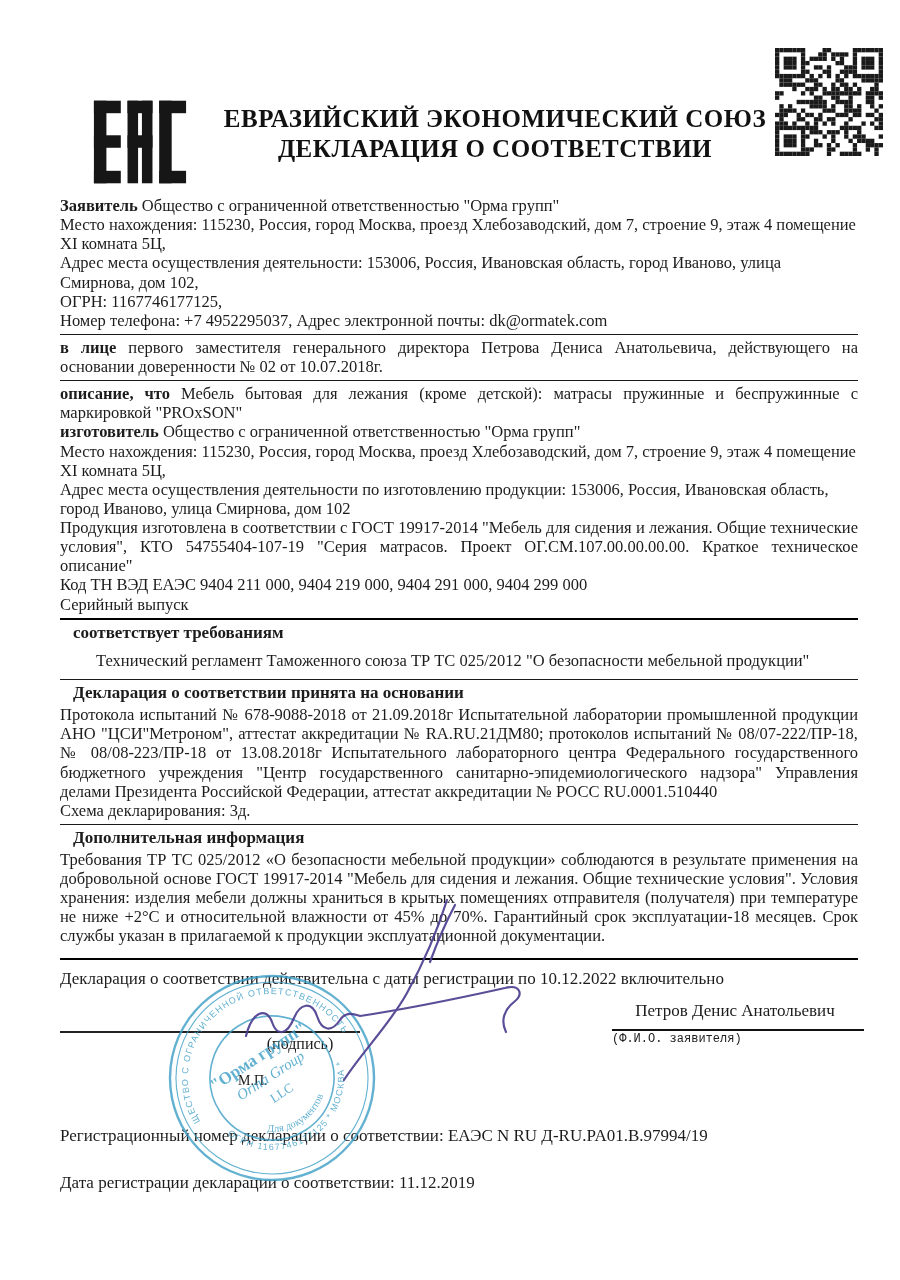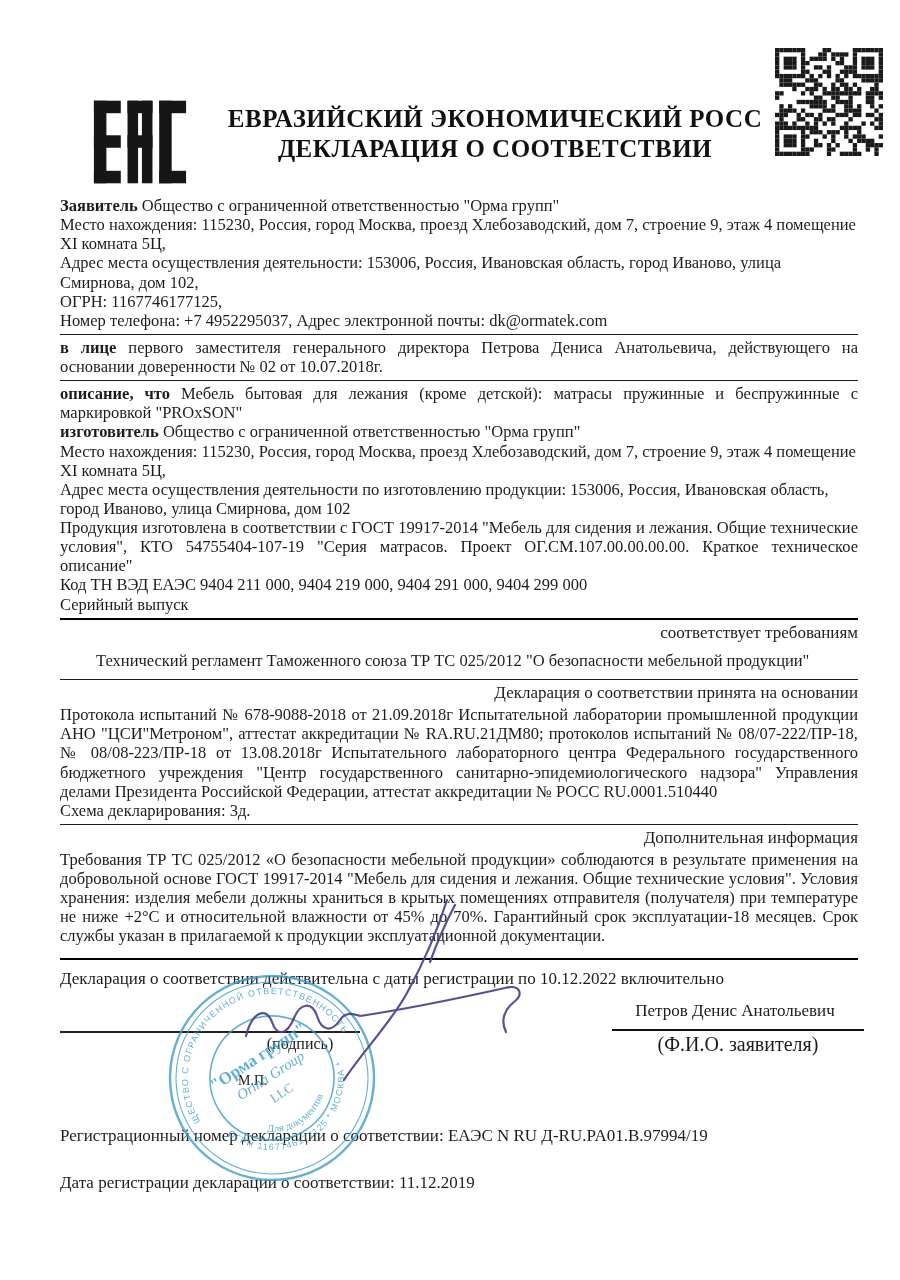--- a/index.html
+++ b/index.html
@@ -10,31 +10,31 @@
   .eac-logo{position:absolute;left:92px;top:98px;}
   .titles{position:absolute;left:195px;top:104px;width:600px;text-align:center;
     font-weight:bold;font-size:25px;line-height:1.18;letter-spacing:.5px;color:#111;}
   .qr{position:absolute;left:775px;top:48px;width:108px;height:108px;}
   .content{position:absolute;left:60px;top:196px;width:798px;font-size:16.5px;line-height:1.16;}
   p{margin:0;}
   .just{text-align:justify;}
   b.lead{font-weight:bold;}
   hr.rule{border:0;border-top:1.8px solid #1b1b1b;margin:4px 0 3px;}
   hr.thick{border-top:2.6px solid #000;}
-  .hdr{font-weight:normal;margin:2px 0;font-size:17px;text-align:right;}
+  .hdr{font-weight:bold;margin:2px 13px;font-size:17px;}
   .gap-top{margin-top:9px;}
   .gap-bot{margin-bottom:9px;margin-left:36px;}
   .validity{font-weight:normal;margin-top:9px;font-size:17px;}
   .sigarea{position:relative;height:106px;margin-top:4px;}
   .sig-line-left{position:absolute;left:0;top:38px;width:300px;border-top:2px solid #222;}
   .sig-caption{position:absolute;left:120px;top:42px;width:240px;text-align:center;font-size:16px;}
   .seal-mark{position:absolute;left:178px;top:80px;font-size:14px;}
   .fio-name{position:absolute;left:545px;top:8px;width:260px;text-align:center;font-size:17px;}
   .sig-line-right{position:absolute;left:552px;top:36px;width:252px;border-top:2.4px solid #111;}
-  .fio-caption{position:absolute;left:552px;top:40px;width:252px;text-align:center;font-size:20px;}
+  .fio-caption{position:absolute;left:552px;top:40px;width:252px;text-align:left;font-size:12px;font-family:Liberation Mono, monospace;}
   .reg{font-weight:normal;margin-top:27px;font-size:17px;}
   .overlay{position:absolute;left:0;top:0;width:900px;height:1280px;pointer-events:none;}
 </style>
 </head>
 <body>
 
 <svg class="eac-logo" width="96" height="88" viewBox="0 0 100 90">
   <g fill="#161616">
     <rect x="2" y="2" width="13" height="86"></rect>
       <rect x="2" y="2" width="28" height="13"></rect>
@@ -44,21 +44,21 @@
       <rect x="52" y="2" width="11" height="86"></rect>
     <rect x="37" y="2" width="26" height="13"></rect>
       <rect x="37" y="38" width="26" height="13"></rect>
     <rect x="70" y="2" width="13" height="86"></rect>
       <rect x="70" y="2" width="28" height="13"></rect>
     <rect x="70" y="75" width="28" height="13"></rect>
   </g>
 </svg>
 
 <div class="titles">
-  <div>ЕВРАЗИЙСКИЙ ЭКОНОМИЧЕСКИЙ РОСС</div>
+  <div>ЕВРАЗИЙСКИЙ ЭКОНОМИЧЕСКИЙ СОЮЗ</div>
   <div>ДЕКЛАРАЦИЯ О СООТВЕТСТВИИ</div>
 </div>
 
 <svg class="qr" viewBox="0 0 100 100">
     <g fill="#1a1a1a">
       <rect x="0" y="0" width="4" height="4"></rect>
       <rect x="4" y="0" width="4" height="4"></rect>
       <rect x="8" y="0" width="4" height="4"></rect>
       <rect x="12" y="0" width="4" height="4"></rect>
       <rect x="16" y="0" width="4" height="4"></rect>

